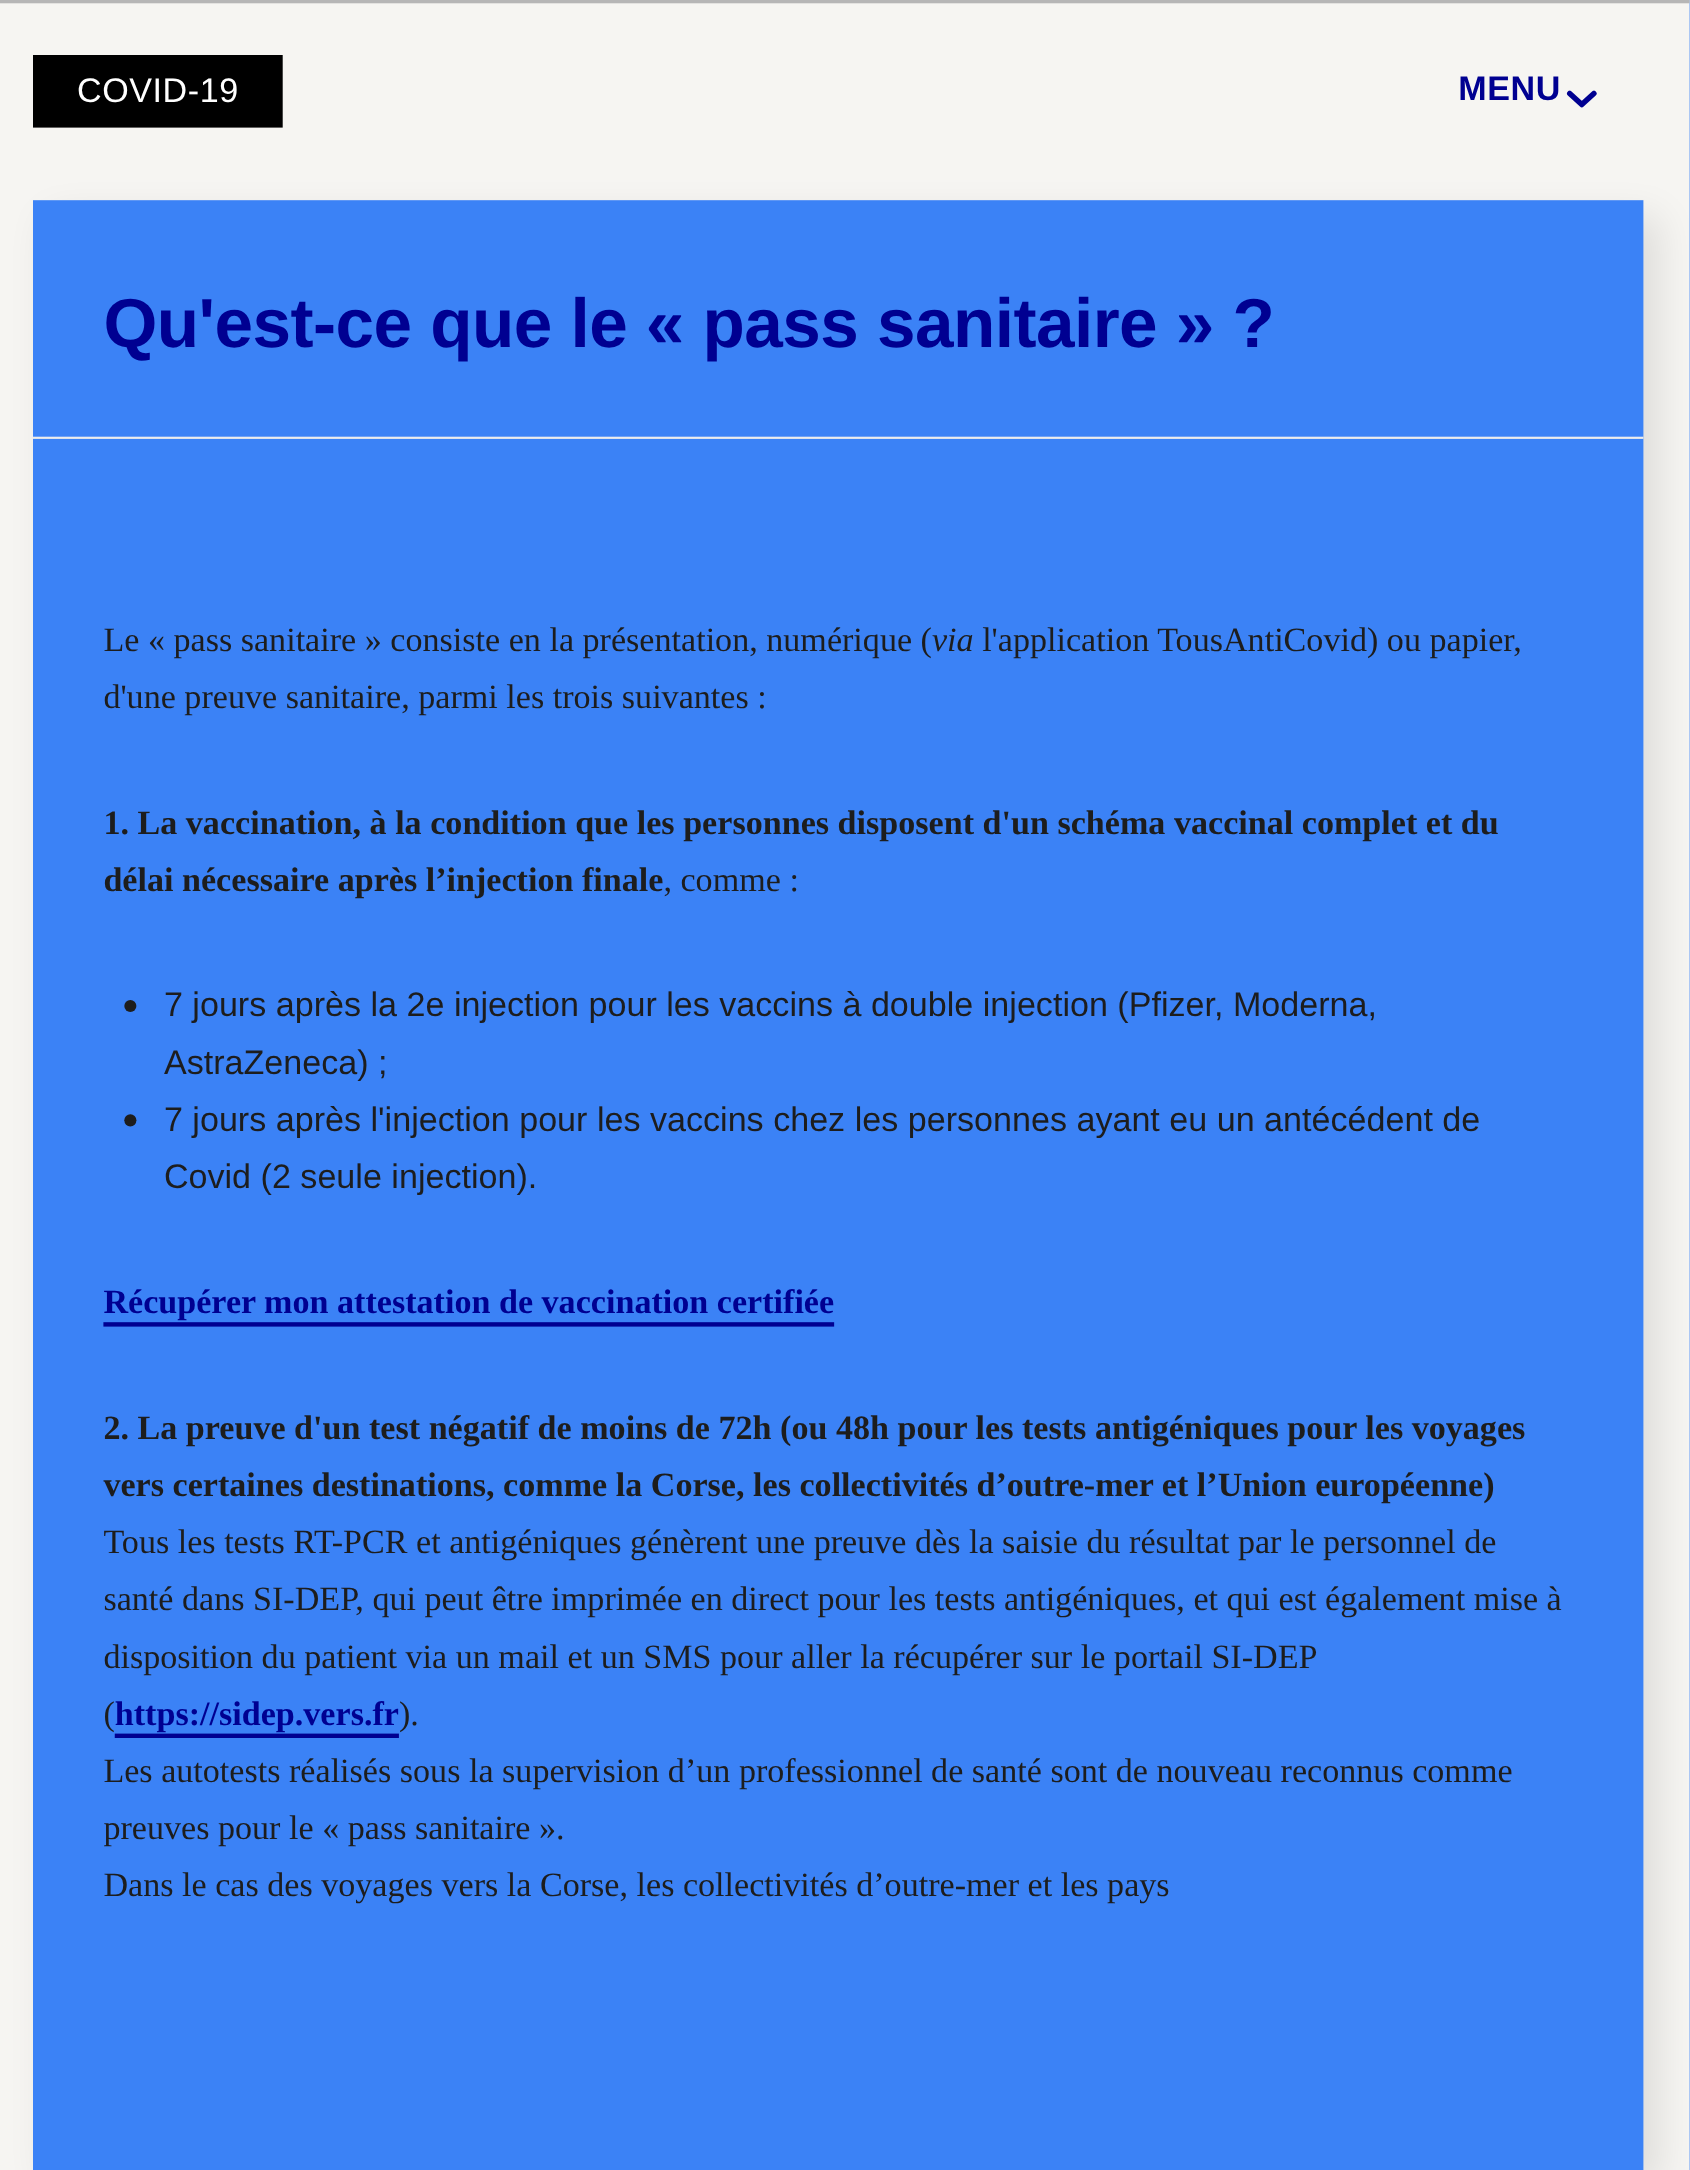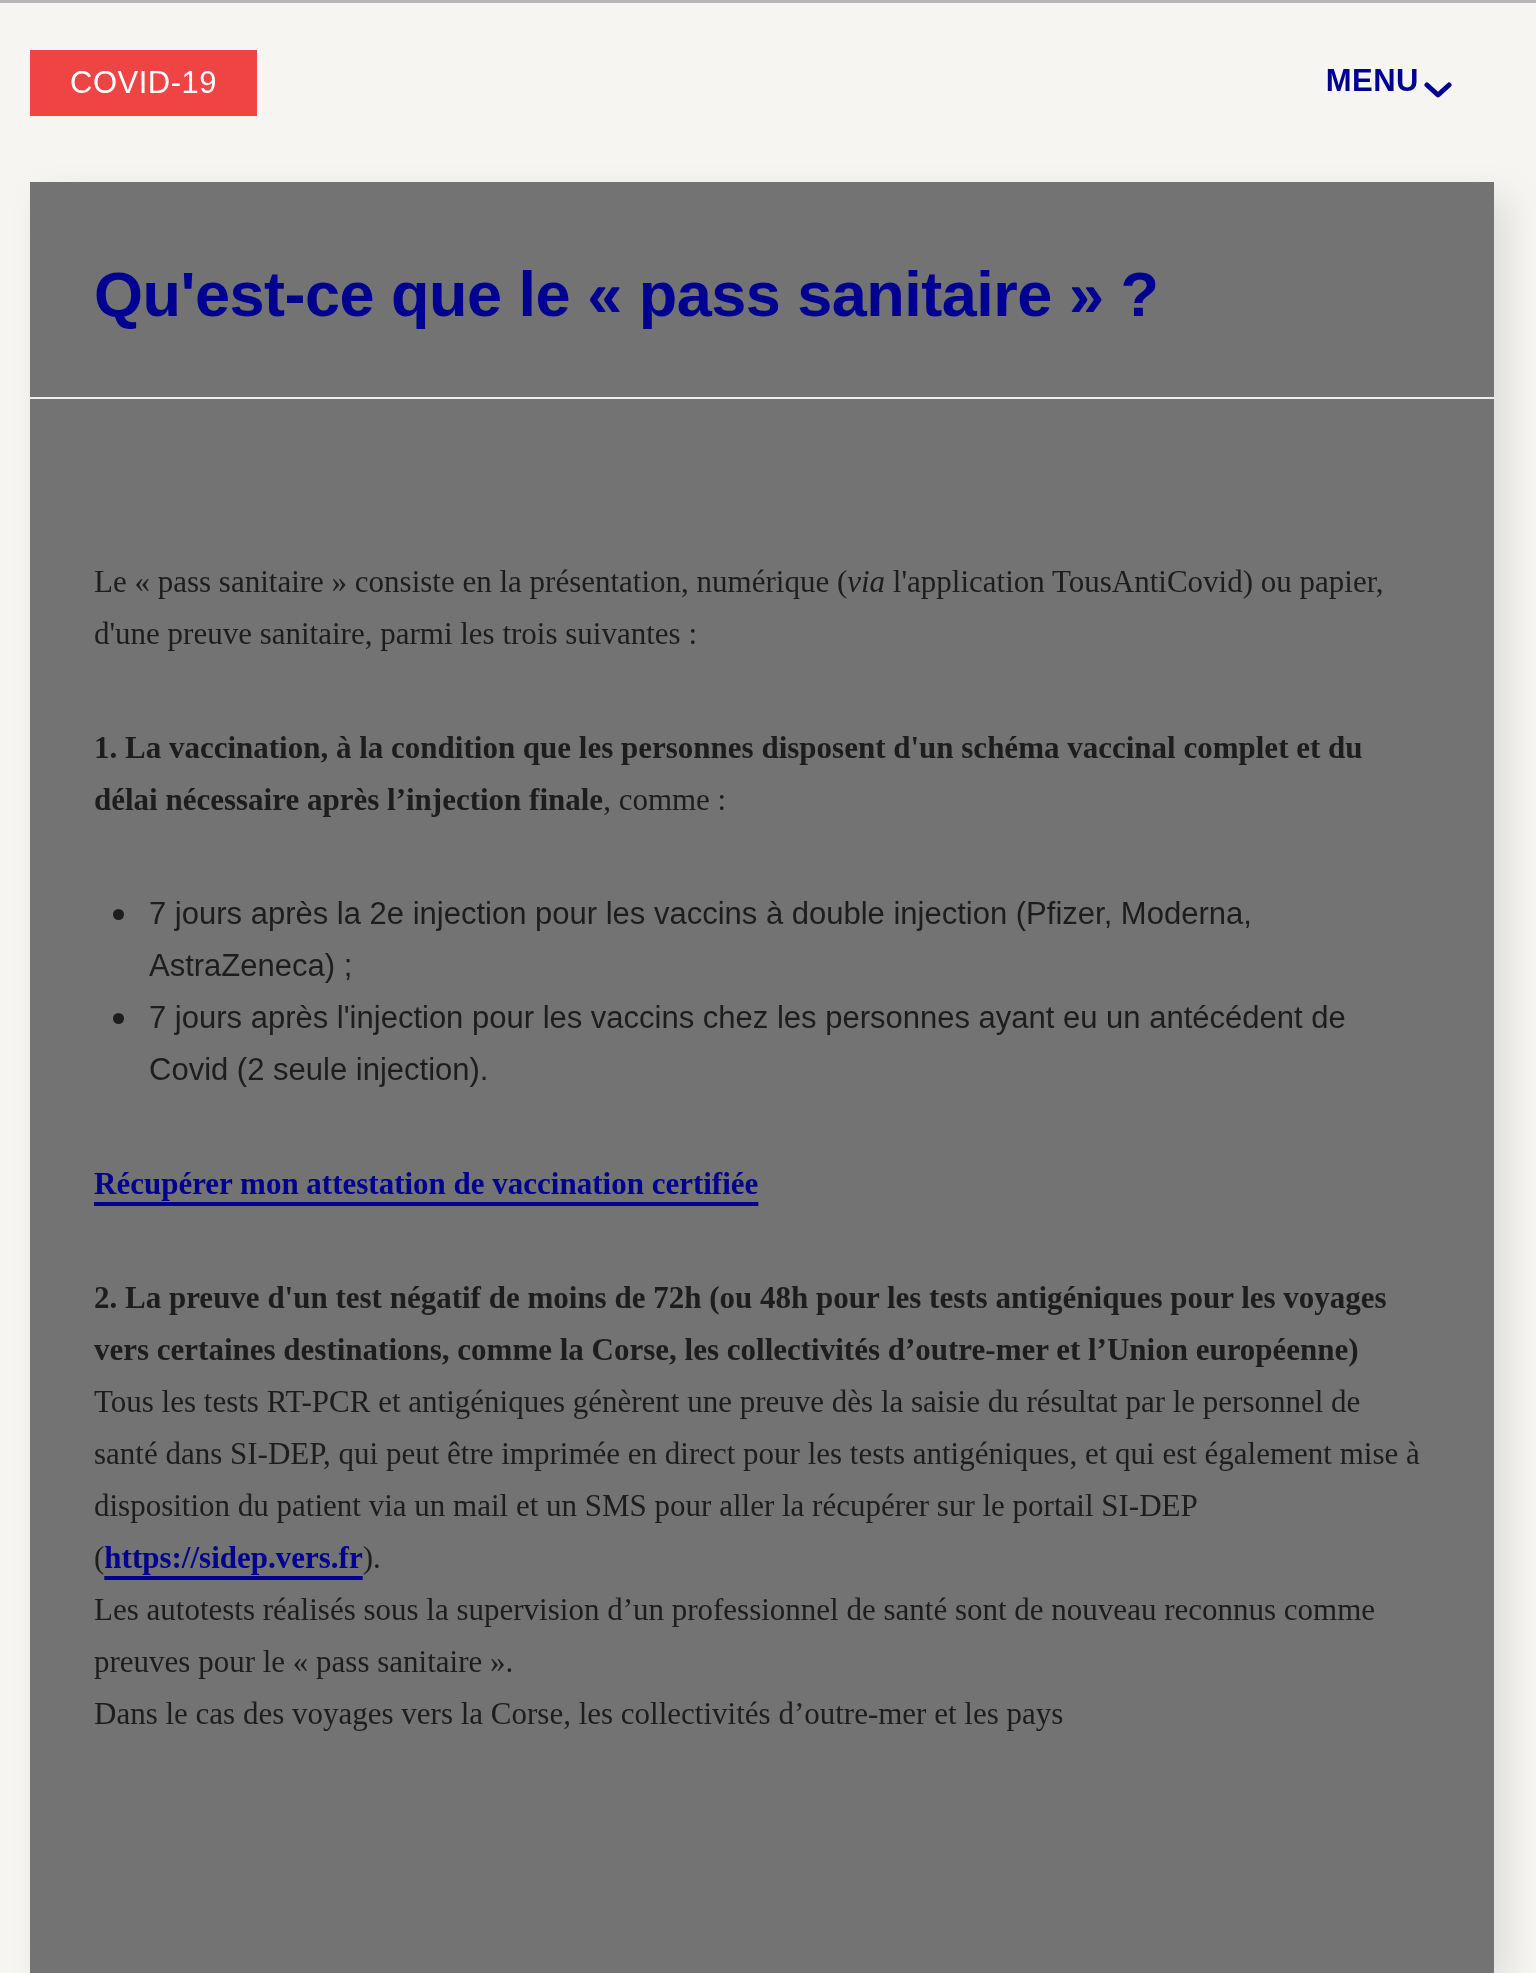--- a/index.html
+++ b/index.html
@@ -17,21 +17,21 @@
   
   .site-header {
     position: relative;
     height: 179px;
   }
   .covid-badge {
     position: absolute;
     left: 30px;
     top: 47px;
     height: 66px;
-    background: #ef4444;
+    background: #000000;
     color: #ffffff;
     font-size: 31px;
     letter-spacing: 0.5px;
     line-height: 66px;
     padding: 0 40px;
     cursor: pointer;
   }
   .menu-button {
     position: absolute;
     right: 84px;
@@ -47,21 +47,21 @@
     background: none;
     border: none;
     padding: 0;
     font-family: inherit;
   }
   .menu-button svg { display: block; margin-top: -6px; }
 
   
   .article-card {
     margin: 0 42px 0 30px;
-    background: #737373;
+    background: #3b82f6;
     box-shadow: 14px 14px 34px rgba(0, 0, 0, 0.10);
     min-height: 1791px;
   }
   .title-section {
     padding: 78px 64px 68px 64px;
     border-bottom: 2px solid #ededed;
   }
   .page-title {
     margin: 0;
     color: #000091;

